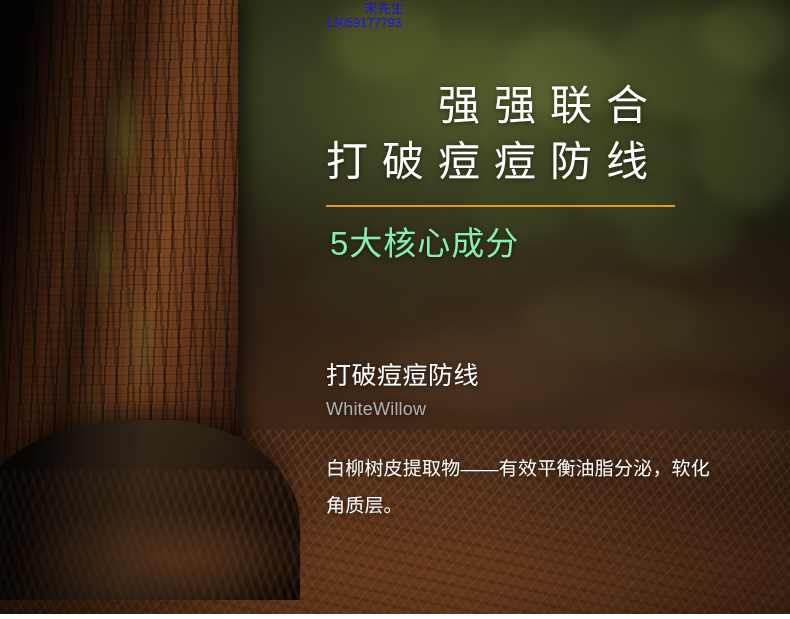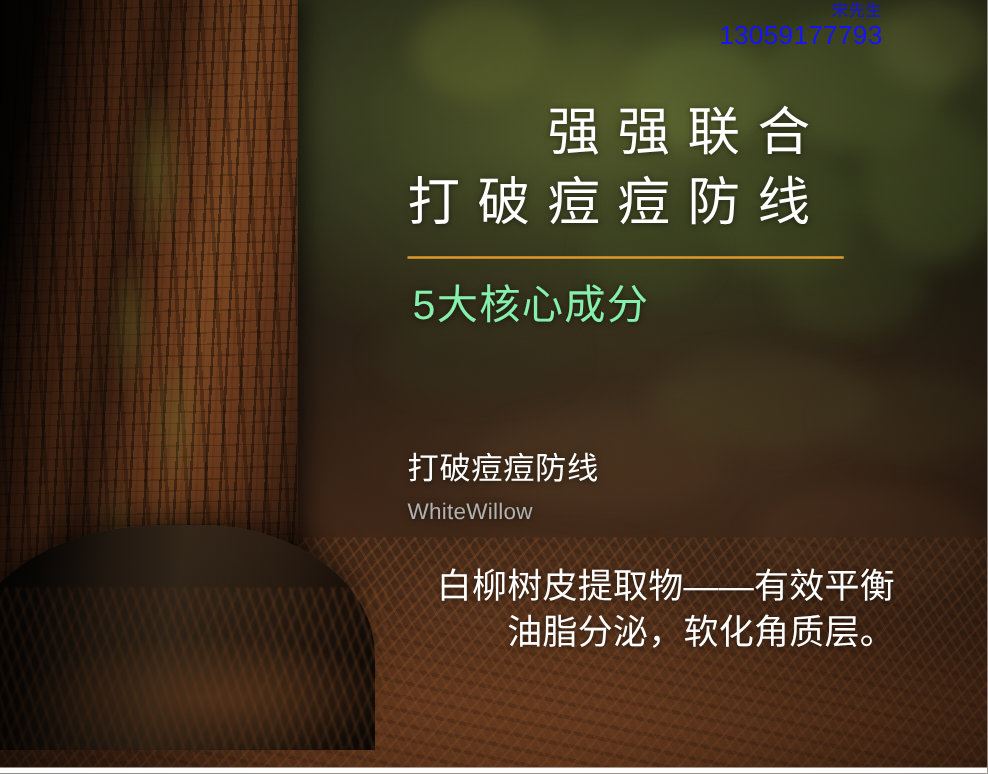--- a/index.html
+++ b/index.html
@@ -155,37 +155,36 @@
       radial-gradient(ellipse 700px 520px at 52% 48%, rgba(0,0,0,0) 34%, rgba(0,0,0,0.42) 100%);
   }
 
   
   .content { position:absolute; inset:0; }
 
   .contact {
     position:absolute;
     left:326px; top:2px;
     width:380px;
-    text-align:right;
+    text-align:left;
     line-height:1.12;
     z-index:6;
   }
   .contact-name {
     display:block;
     font-size:13px;
     color:#1414e6;
     margin-left:38px;
     letter-spacing:0.5px;
   }
   .contact-phone {
     display:block;
-    font-size:21px;
+    font-size:12px;
     color:#1414ff;
     letter-spacing:0.2px;
-    margin-left:32px;
   }
 
   .headline {
     position:absolute;
     left:326px; top:78px;
     color:#ffffff;
     font-size:42px;
     line-height:56px;
     letter-spacing:14px;
     font-weight:400;
@@ -232,25 +231,24 @@
     letter-spacing:0.2px;
     text-shadow:0 1px 5px rgba(0,0,0,0.5);
     white-space:nowrap;
   }
 
   .description {
     position:absolute;
     left:326px; top:450px;
     width:390px;
     color:#ffffff;
-    font-size:28px;
+    font-size:19px;
     line-height:37px;
     letter-spacing:0.2px;
     text-shadow:0 1px 5px rgba(0,0,0,0.55);
-    text-align:right;
   }
 
   .bottom-strip {
     position:absolute;
     left:0; right:0; bottom:0;
     height:5px;
     background:#ffffff;
   }
 </style>
 </head>

